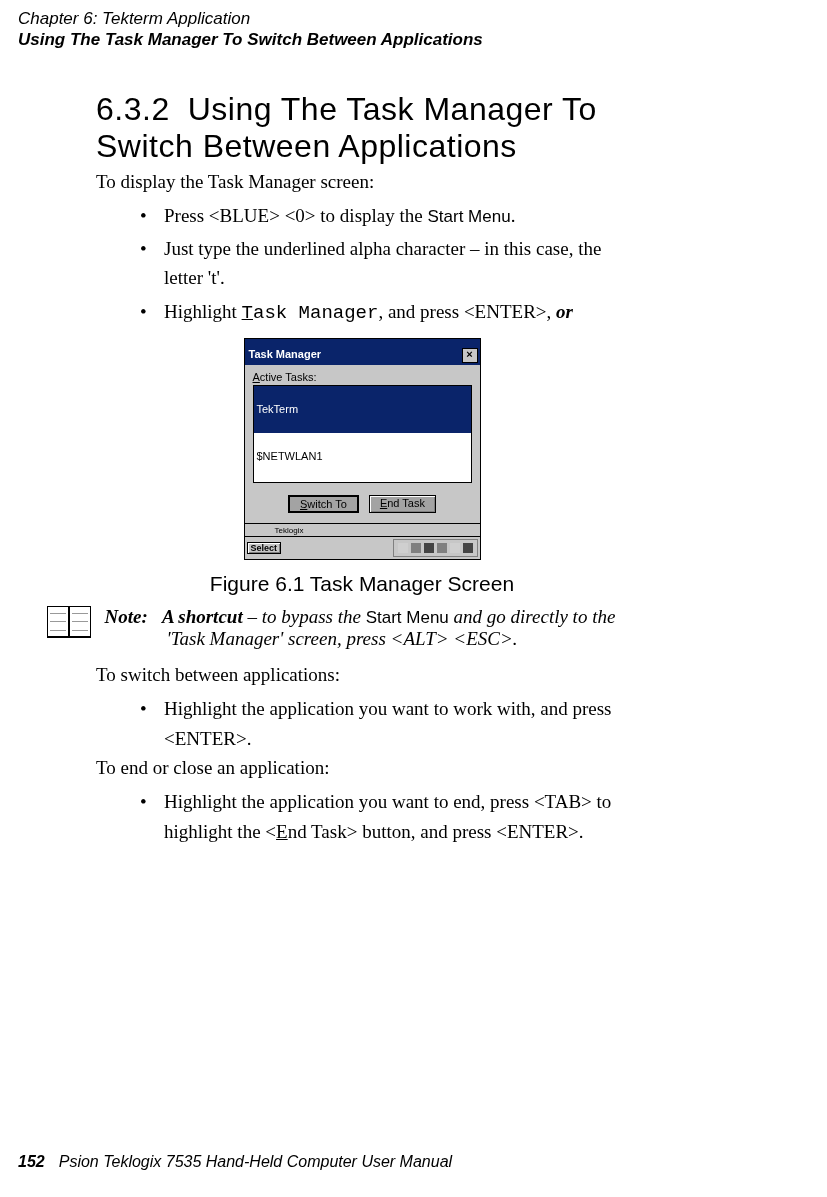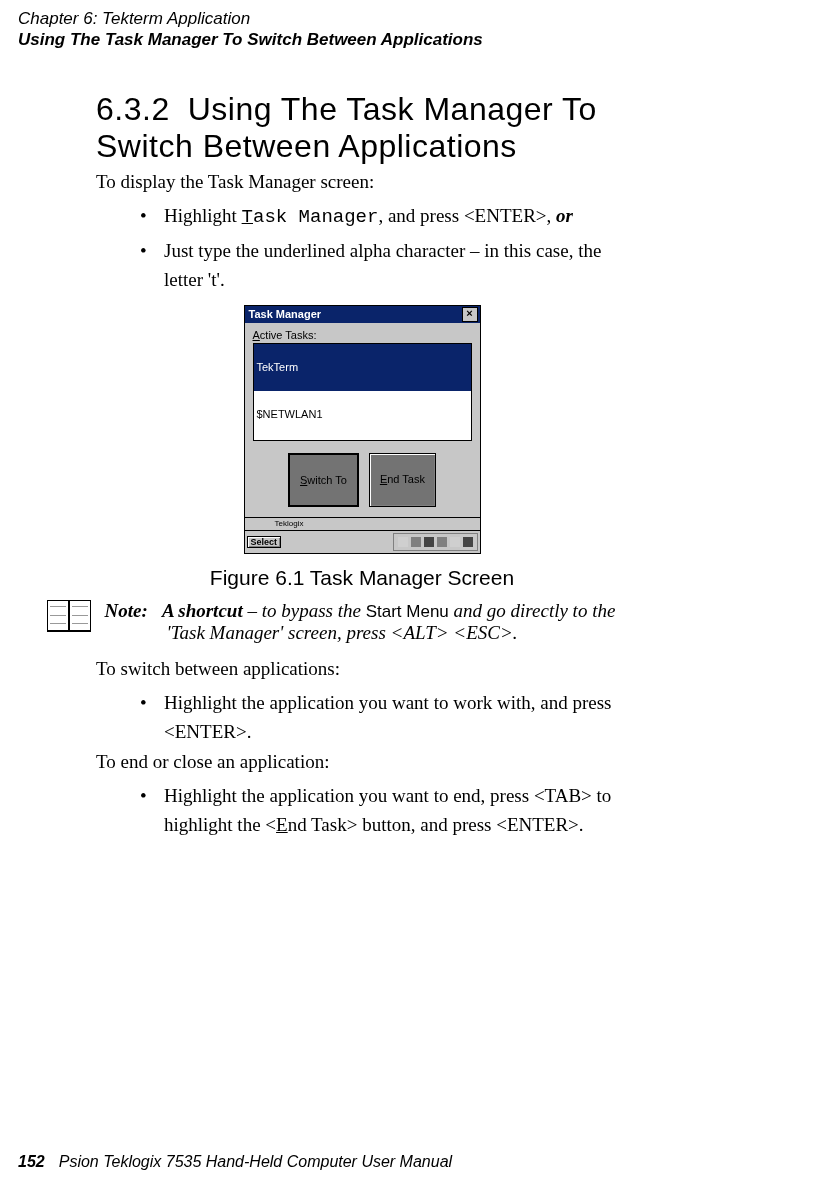--- a/index.html
+++ b/index.html
@@ -83,28 +83,27 @@
   .shot {
     display: inline-block;
     border: 1px solid #000;
     background: #c7c7c7;
     width: 235px;
     text-align: left;
     position: relative;
   }
   .titlebar {
     display: flex;
-    align-items: center;
     height: 17px;
     background: #0a246a;
     color: #fff;
     font-family: Verdana, Arial, sans-serif;
     font-size: 11px;
     font-weight: 700;
-    padding: 0 2px 0 4px;
+    padding: 9px 2px 0 4px;
   }
   .titlebar .t { flex: 1; }
   .titlebar .x {
     width: 14px; height: 13px;
     background: #c7c7c7;
     border: 1px solid #000;
     color: #000;
     font-size: 11px;
     line-height: 11px;
     text-align: center;
@@ -127,22 +126,22 @@
     font-size: 11px;
     padding: 16px 3px;
     line-height: 15px;
     height: 15px;
   }
   .listbox .sel { background: #0a246a; color: #fff; }
   .btn-row { display: flex; justify-content: center; gap: 10px; margin-top: 12px; }
   .btn95 {
     font-family: Verdana, Arial, sans-serif;
     font-size: 11px;
-    padding: 19px 10px;
-    background: #737373;
+    padding: 1px 10px;
+    background: #a3a3a3;
     border: 1px solid #000;
     box-shadow: inset 1px 1px 0 #fff, inset -1px -1px 0 #808080;
   }
   .btn95.focus { border: 2px solid #000; box-shadow: none; }
   .taskbar {
     height: 22px;
     background: #c7c7c7;
     border-top: 1px solid #000;
     display: flex;
     align-items: center;
@@ -225,23 +224,26 @@
 
   <h2 class="h-section">
     <span class="num">6.3.2</span><span>Using The Task Manager To Switch Between Applications</span>
   </h2>
 
   <div class="body-indent">
     <p class="lead">To display the Task Manager screen:</p>
 
     <ul class="bullets">
       <li>
+        <span>Press &lt;BLUE&gt; &lt;0&gt; to display the </span><span class="sf">Start Menu</span><span>.</span>
+      </li>
+      <li>Just type the underlined alpha character – in this case, the letter 't'.</li>
+      <li>
         <span>Highlight </span><span class="mono"><span class="ul">T</span><span>ask Manager</span></span><span>,  and press &lt;ENTER&gt;, </span><span class="ital bold">or</span>
       </li>
-      <li>Just type the underlined alpha character – in this case, the letter 't'.</li>
     </ul>
 
     <div class="figure-wrap">
       <div class="shot">
         <div class="titlebar">
           <span class="t">Task Manager</span>
           <span class="x">×</span>
         </div>
         <div class="shot-body">
           <div class="label11"><span class="ul">A</span><span>ctive Tasks:</span></div>

